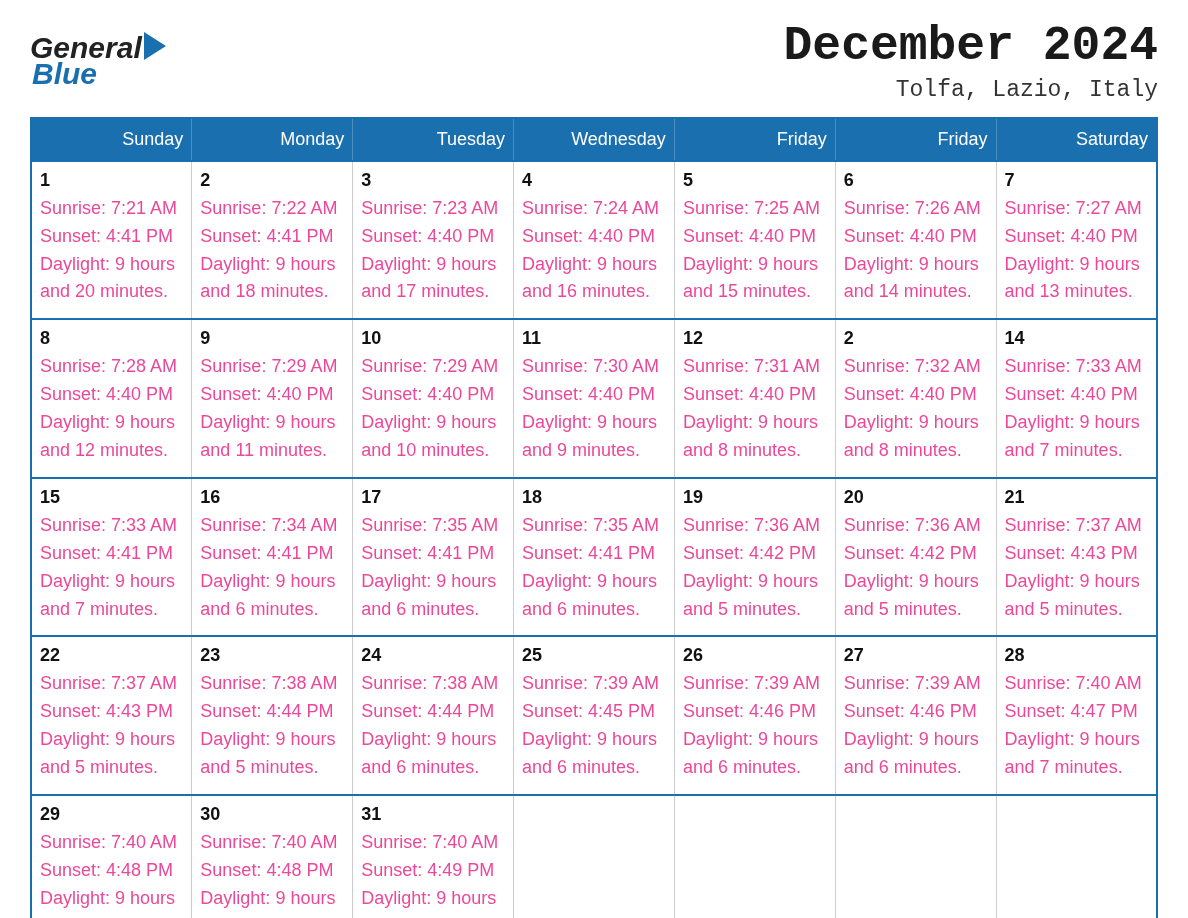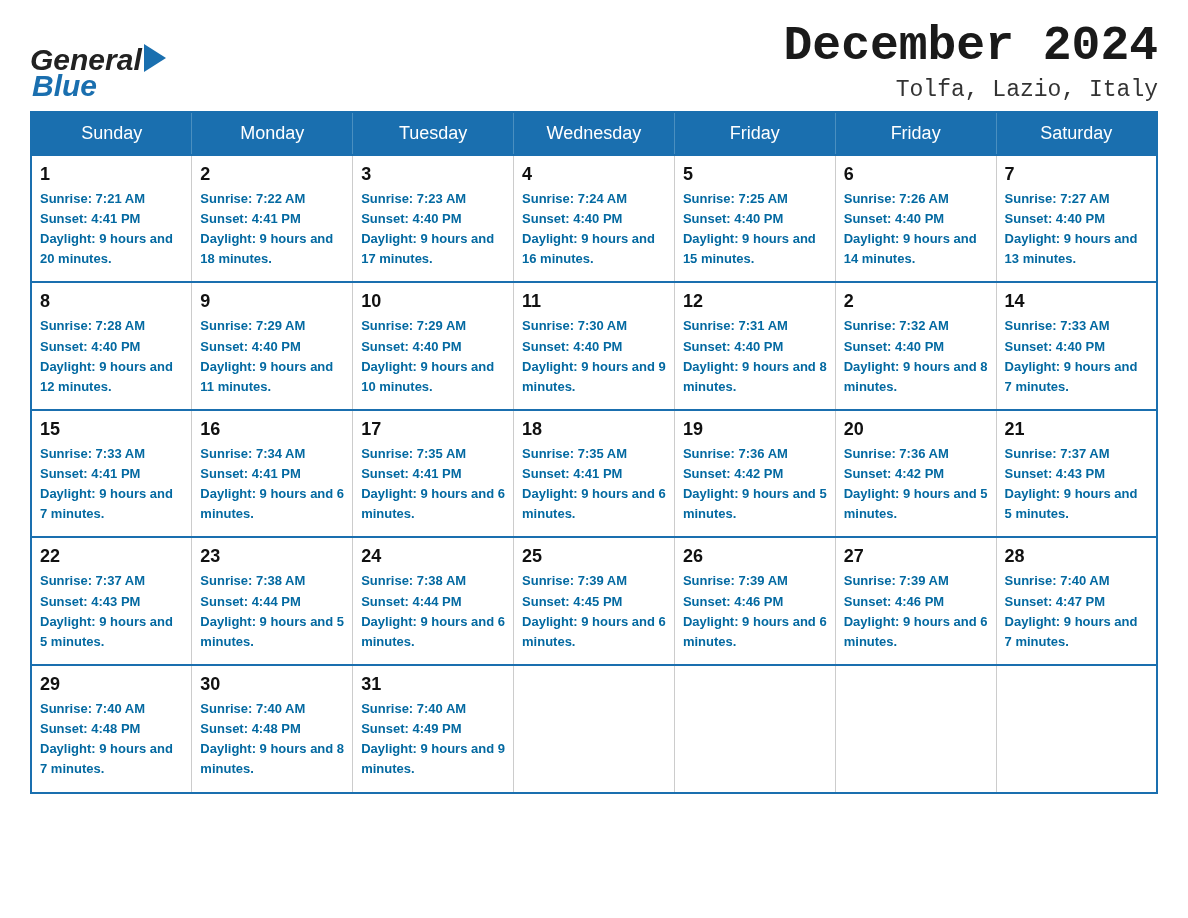--- a/index.html
+++ b/index.html
@@ -7,22 +7,22 @@
       font-family: Arial, sans-serif;
       background: #ffffff;
       padding: 20px 30px;
       width: 1188px;
       min-height: 918px;
     }
 
     .header-area {
       display: flex;
       justify-content: space-between;
-      align-items: flex-end;
-      margin-bottom: 8px;
+      align-items: center;
+      margin-bottom: 14px;
     }
 
     .logo {
       display: flex;
       flex-direction: column;
       align-items: flex-start;
     }
 
     .title-area {
       text-align: right;
@@ -50,21 +50,21 @@
 
     .calendar-table thead tr {
       background-color: #1a6faf;
       color: white;
     }
 
     .calendar-table thead th {
       padding: 10px 8px;
       font-size: 18px;
       font-weight: normal;
-      text-align: center;
+      text-align: right;
       border-right: 1px solid #4a8fc0;
     }
 
     .calendar-table thead th:last-child {
       border-right: none;
     }
 
     .calendar-table tbody tr {
       border-top: 2px solid #1a6faf;
     }
@@ -85,24 +85,23 @@
 
     .day-number {
       font-size: 18px;
       font-weight: bold;
       display: block;
       margin-bottom: 4px;
       color: #111;
     }
 
     .day-info {
-      font-size: 13px;
+      font-size: 18px;
       line-height: 1.55;
-      color: #0369a1;
-      font-weight: bold;
+      color: #ec4899;
     }
 
     .empty-cell {
       background: #fff;
     }
 
     
     .logo-icon-wrap {
       display: flex;
       align-items: center;

